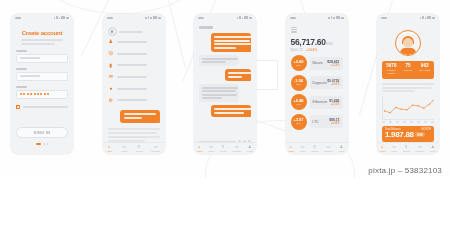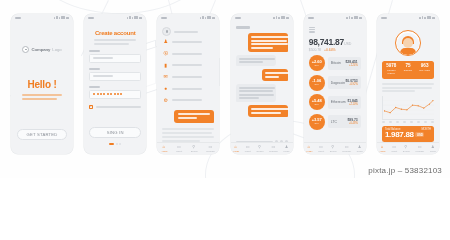--- a/index.html
+++ b/index.html
@@ -289,45 +289,20 @@
   <div class="wm-line" style="left:248px;top:118px;width:0.8px;height:92px;transform:rotate(-70deg);"></div>
   <div class="wm-arc" style="left:205px;top:120px;width:150px;height:110px;"></div>
   <div class="wm-ghost" style="left:130px;top:44px;width:26px;height:44px;transform:skewY(-18deg);"></div>
   <div class="wm-ghost" style="left:138px;top:48px;width:26px;height:44px;transform:skewY(-18deg);"></div>
   <div class="wm-ghost" style="left:119px;top:62px;width:24px;height:40px;transform:skewY(20deg);"></div>
   <div class="wm-ghost" style="left:198px;top:58px;width:22px;height:28px;"></div>
   <div class="wm-ghost" style="left:248px;top:60px;width:30px;height:30px;"></div>
 
   <div class="phones">
 
-    <div class="phone">
-      <div class="statusbar">
-        <div class="sb-time"></div>
-        <div class="sb-icons">
-          <i></i>
-          <i></i>
-          <i></i>
-          <i></i>
-          <i></i>
-        </div>
-      </div>
-      <div class="screen">
-        <div class="s1-logo-row">
-          <span class="s1-logo-mark"></span>
-          <span class="s1-logo-text">Company</span>
-          <span class="s1-logo-sub">Logo</span>
-        </div>
-        <div class="s1-hello">Hello !</div>
-        <div class="s1-sub">
-          <div class="bar" style="width:100%"></div>
-          <div class="bar" style="width:88%"></div>
-        </div>
-        <div class="s1-cta">GET STARTED</div>
-      </div>
-    </div>
 
     <div class="phone">
       <div class="statusbar">
         <div class="sb-time"></div>
         <div class="sb-icons">
           <i></i>
           <i></i>
           <i></i>
           <i></i>
           <i></i>
@@ -551,21 +526,21 @@
         </div>
       </div>
       <div class="screen" style="padding-bottom:13px">
         <div class="s5-hamb">
             <span></span>
             <span></span>
             <span></span>
           </div>
 
         <div class="s5-amount">
-          <span>98,741.87</span><small>USD</small>
+          <span>56,717.60</span><small>USD</small>
         </div>
         <div class="s5-delta">
           <span class="v">$500.78</span>
           <span class="p">+0.64%</span>
         </div>
 
         <div class="coin-row">
           <div class="coin-badge">
             <span class="pct">+2.60</span>
             <span class="lbl">24H</span>

